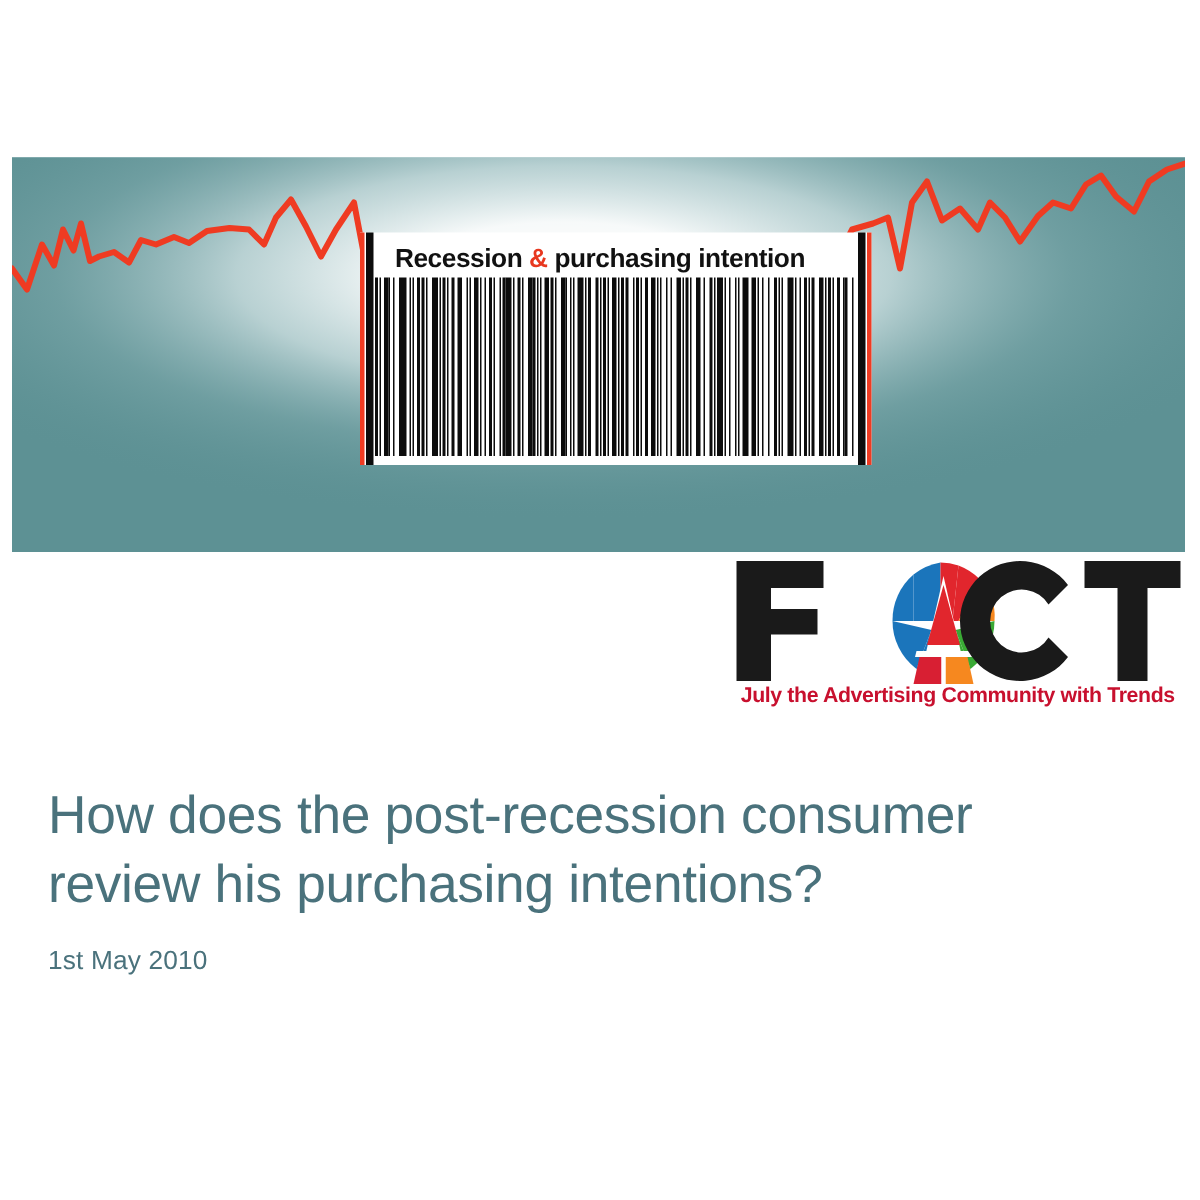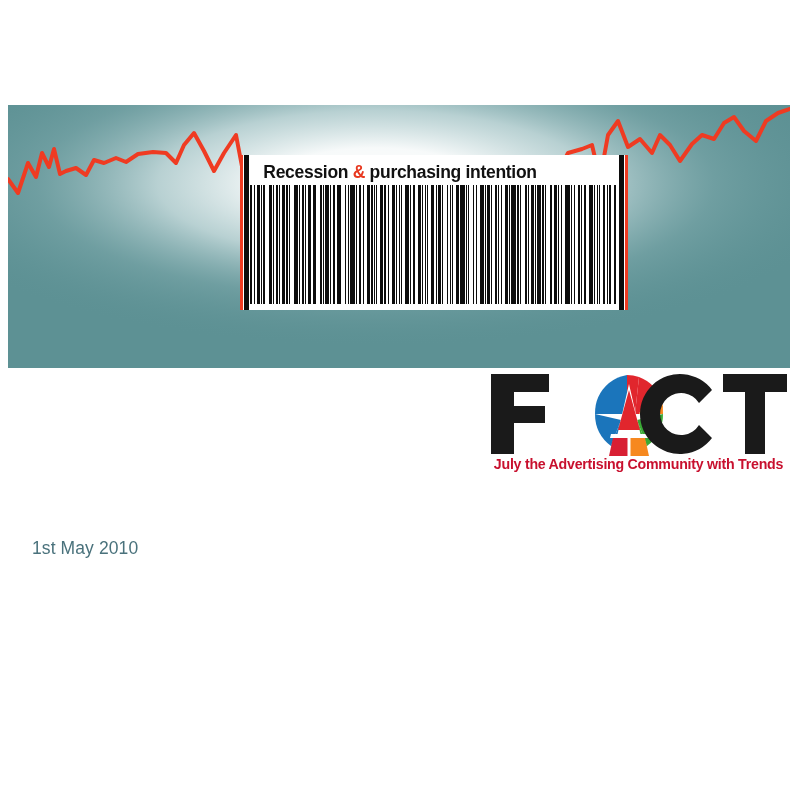--- a/index.html
+++ b/index.html
@@ -43,22 +43,23 @@
     width: 782px;
     height: 263px;
     display: block;
   }
 
   
   .barcode-wrap {
     position: absolute;
     left: 232px;
     top: 50px;
-    width: 388px;
+    width: 320px;
     height: 155px;
+    padding-left: 21px;
   }
   .barcode-inner {
     position: absolute;
     inset: 0;
     background: #ffffff;
   }
   .barcode-title {
     position: absolute;
     left: 18px;
     top: 4px;
@@ -341,16 +342,18 @@
 
       <g>
         <path d="M236,6 L300,6 L300,24 L278,24 L278,86 L258,86 L258,24 L236,24 Z" fill="#1a1a1a"></path>
       </g>
     </svg>
 
     <div class="fact-tagline">July the Advertising Community with Trends</div>
   </div>
 
   <div class="title-block">
+    <h1 class="slide-title">How does the post-recession consumer
+review his purchasing intentions?</h1>
     <div class="slide-date">1st May 2010</div>
   </div>
 
 </div>
 
 </body></html>

